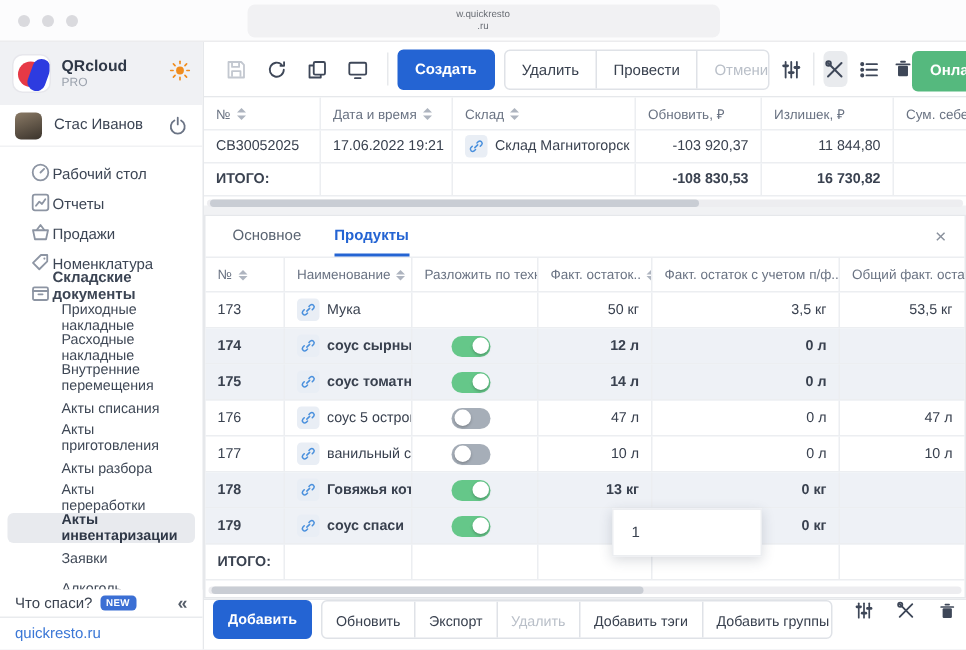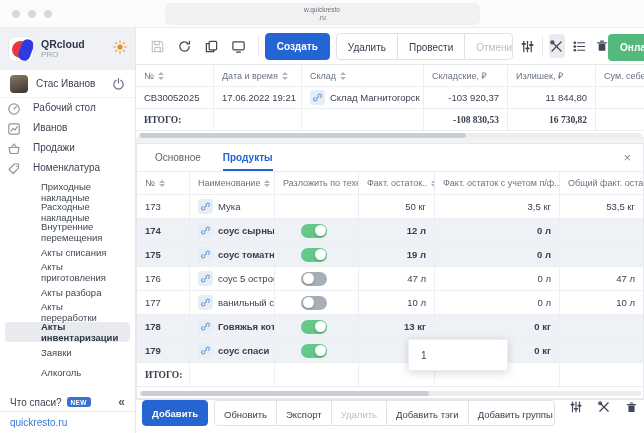--- a/index.html
+++ b/index.html
@@ -24,21 +24,21 @@
   .logo-red{position:absolute;left:3px;top:4px;width:17px;height:17px;border-radius:50%;background:#e63946;}
   .logo-blue{position:absolute;right:1px;top:2px;width:12px;height:22px;border-radius:6px;background:#2d3be0;transform:rotate(20deg);}
   .brand-name{font-size:10.5px;font-weight:bold;color:#2f3847;line-height:11px;}
   .brand-plan{font-size:8px;color:#9aa1ac;}
   .sun{margin-left:auto;flex:none;}
   .user-row{height:28px;display:flex;align-items:center;padding:0 10px;gap:8px;border-bottom:1px solid #f1f2f4;}
   .avatar{width:18px;height:18px;border-radius:4px;background:linear-gradient(160deg,#8a7a66,#3a332b);flex:none;}
   .user-name{font-size:10px;color:#3c4554;}
   .user-row svg{margin-left:auto;}
   .nav{flex:1;overflow:hidden;padding-top:4px;}
-  .nav-item{height:20px;display:flex;align-items:flex-start;gap:12px;padding:0 7px;font-size:10px;color:#3c4554;cursor:default;}
+  .nav-item{height:20px;display:flex;align-items:flex-end;gap:1px;padding:0 20px;font-size:10px;color:#3c4554;cursor:default;}
   .nav-item svg{flex:none;}
   .nav-item.bold{font-weight:bold;}
   .nav-sub{height:20px;display:flex;align-items:center;padding:0 10px 0 36px;font-size:9.5px;color:#3f4856;margin:0 5px;border-radius:4px;}
   .nav-sub.selected{background:#e8eaee;font-weight:bold;color:#2f3847;}
   .whats-new{height:18px;background:#fff;display:flex;align-items:center;gap:5px;padding:0 10px;font-size:10px;color:#3b4350;}
   .new-badge{background:#3b6fd4;color:#fff;font-size:6.5px;font-weight:bold;border-radius:3px;padding:1.5px 4px;letter-spacing:.3px;}
   .collapse{margin-left:auto;color:#555d69;font-size:12px;font-weight:bold;}
   .site-row{height:22px;border-top:1px solid #e9ebee;display:flex;align-items:center;padding:0 10px;font-size:10px;color:#3b77d6;background:#fff;}
 
   
@@ -58,21 +58,21 @@
   .toolbar{position:relative;}
 
   
   .doc-table{background:#fff;height:72px;position:relative;}
   .dgrid{display:grid;grid-template-columns:78px 88px 122px 84px 88px 1fr;height:22px;align-items:center;border-bottom:1px solid #eceef1;}
   .dgrid>div{padding:0 8px;height:100%;display:flex;align-items:center;border-right:1px solid #eceef1;overflow:hidden;white-space:nowrap;}
   .dgrid>div:last-child{border-right:none;}
   .th{font-size:9px;color:#6a7383;}
   .td{font-size:9.5px;color:#39414f;}
   .num-r{justify-content:flex-end;}
-  .bold{font-weight:bold;font-family:Liberation Serif, serif;}
+  .bold{font-weight:bold;}
   .hscroll{height:5px;background:#ededf0;border-radius:3px;margin:2px 2px 0 2px;position:relative;}
   .hscroll .thumb{position:absolute;top:0;height:5px;background:#c9cdd4;border-radius:3px;}
 
   
   .panel{margin-top:6px;background:#fff;border:1px solid #e6e8eb;flex:1;position:relative;display:flex;flex-direction:column;}
   .tabs{height:28px;display:flex;align-items:flex-end;gap:22px;padding:0 18px;border-bottom:1px solid #eceef1;position:relative;}
   .tab{font-size:10px;color:#5a6472;padding-bottom:8px;position:relative;}
   .tab.active{color:#2464d3;font-weight:bold;}
   .tab.active::after{content:"";position:absolute;left:0;right:0;bottom:0;height:2px;background:#2464d3;}
   .tab-close{position:absolute;right:12px;top:6px;font-size:13px;color:#8a919d;}
@@ -164,35 +164,42 @@
               <circle cx="7" cy="7" r="5.2"></circle>
               <path d="M7 7l2.4-2.4" stroke-linecap="round"></path>
             </svg>
           <span>Рабочий стол</span>
         </div>
         <div class="nav-item">
           <svg width="14" height="14" viewBox="0 0 14 14" fill="none" stroke="#8d95a3" stroke-width="1.2">
               <rect x="1.8" y="1.8" width="10.4" height="10.4" rx="1.5"></rect>
               <polyline points="4,9.2 6.2,6.4 8,8 10.2,4.8" stroke-linecap="round" stroke-linejoin="round"></polyline>
             </svg>
-          <span>Иванов</span>
+          <span>Отчеты</span>
         </div>
         <div class="nav-item">
           <svg width="14" height="14" viewBox="0 0 14 14" fill="none" stroke="#8d95a3" stroke-width="1.2" stroke-linejoin="round">
               <path d="M2 5.5h10l-1.3 6H3.3z"></path>
               <path d="M4.6 5.2L7 2l2.4 3.2" stroke-linecap="round"></path>
             </svg>
           <span>Продажи</span>
         </div>
         <div class="nav-item">
           <svg width="14" height="14" viewBox="0 0 14 14" fill="none" stroke="#8d95a3" stroke-width="1.2" stroke-linejoin="round">
               <path d="M7.3 2h4.2v4.2l-5.3 5.3-4.2-4.2z"></path>
               <circle cx="9.6" cy="4.4" r="0.7" fill="#8d95a3" stroke="none"></circle>
             </svg>
           <span>Номенклатура</span>
+        </div>
+        <div class="nav-item bold">
+          <svg width="14" height="14" viewBox="0 0 14 14" fill="none" stroke="#8d95a3" stroke-width="1.2" stroke-linejoin="round">
+              <rect x="2" y="3.6" width="10" height="8.4" rx="1"></rect>
+              <path d="M2 6h10M5.6 8.2h2.8" stroke-linecap="round"></path>
+            </svg>
+          <span>Складские документы</span>
         </div>
         <div id="subitems">
             <div class="nav-sub">Приходные накладные</div>
             <div class="nav-sub">Расходные накладные</div>
             <div class="nav-sub">Внутренние перемещения</div>
             <div class="nav-sub">Акты списания</div>
             <div class="nav-sub">Акты приготовления</div>
             <div class="nav-sub">Акты разбора</div>
             <div class="nav-sub">Акты переработки</div>
             <div class="nav-sub selected">Акты инвентаризации</div>
@@ -292,21 +299,21 @@
               </span>
             </div>
           <div class="th">
               <span>Склад</span>
               <span class="sort">
                 <i class="up"></i>
                 <i class="down"></i>
               </span>
             </div>
           <div class="th">
-              <span>Складские, ₽</span>
+              <span>Обновить, ₽</span>
             </div>
           <div class="th">
               <span>Излишек, ₽</span>
             </div>
           <div class="th">
               <span>Сум. себест...</span>
             </div>
         </div>
         <div class="dgrid">
           <div class="td">СВ30052025</div>
@@ -425,21 +432,21 @@
                     <path d="M6.4 9.8l-1.2 1.2a2 2 0 0 1-2.8-2.8l1.2-1.2"></path>
                   </svg>
                 </span>
                 <span>соус томатн...</span>
               </div>
               <div>
                 <div class="toggle on">
                   <div class="knob"></div>
                 </div>
               </div>
-              <div class="cell-num-r">19 л</div>
+              <div class="cell-num-r">14 л</div>
               <div class="cell-num-r">0 л</div>
               <div class="cell-num-r"></div>
             </div>
             <div class="pgrid prow">
               <div>176</div>
               <div class="name-cell">
                 <span class="linkicon">
                   <svg width="11" height="11" viewBox="0 0 14 14" fill="none" stroke="#4a90dd" stroke-width="1.3" stroke-linecap="round">
                     <path d="M5.8 8.2l2.4-2.4"></path>
                     <path d="M7.6 4.2l1.2-1.2a2 2 0 0 1 2.8 2.8l-1.2 1.2"></path>

